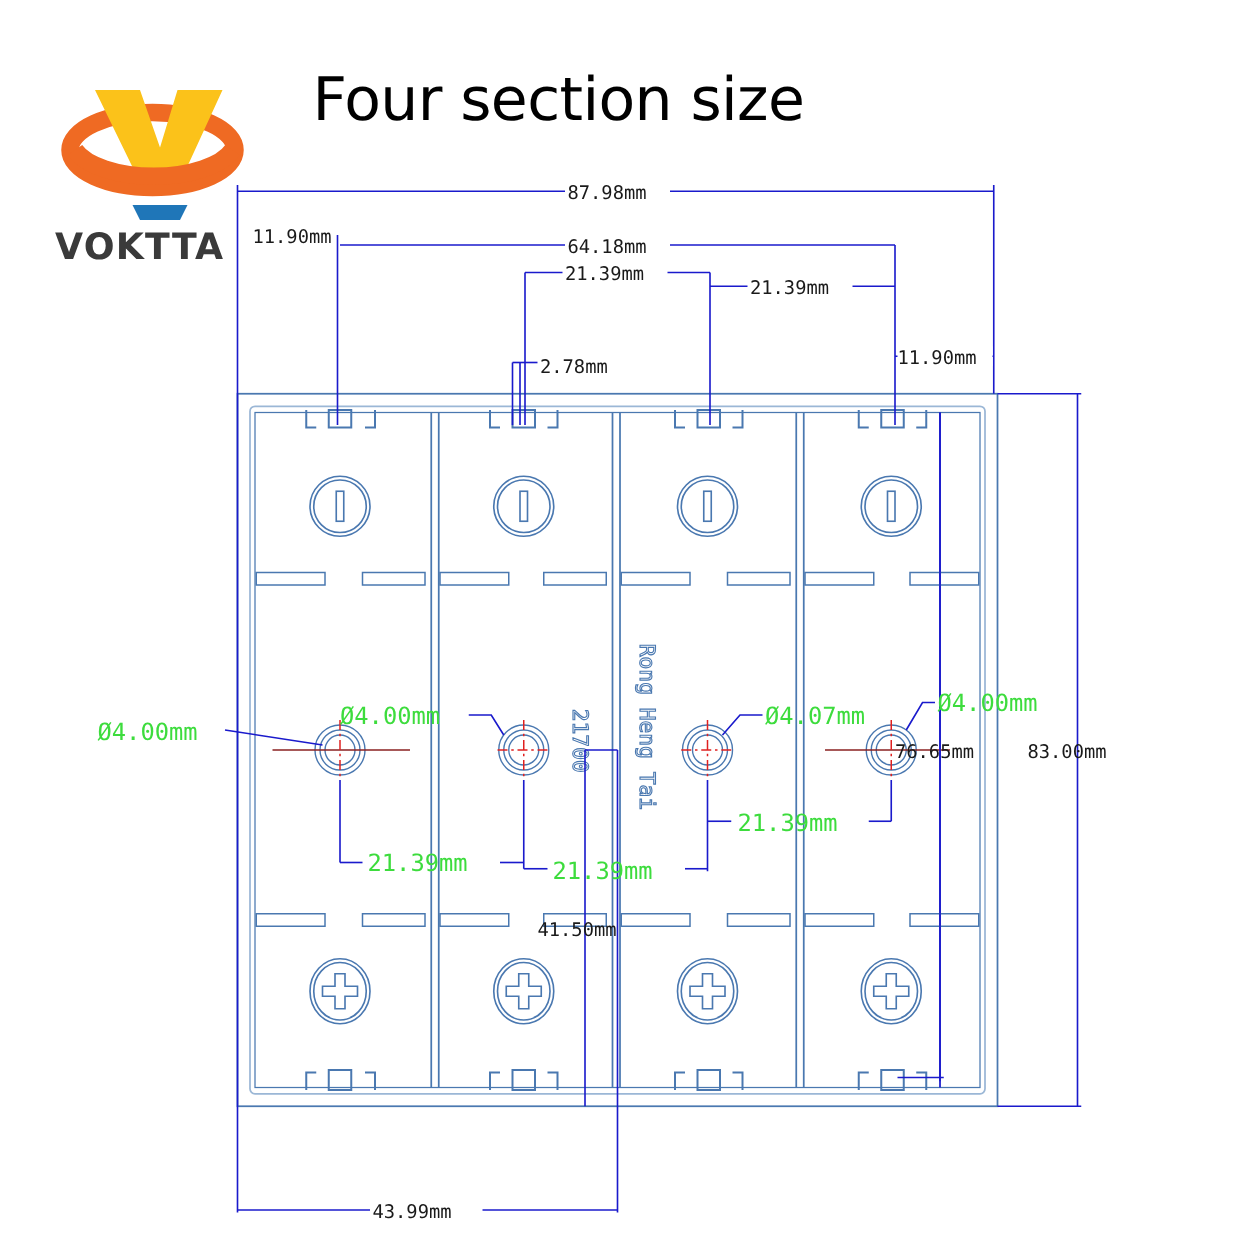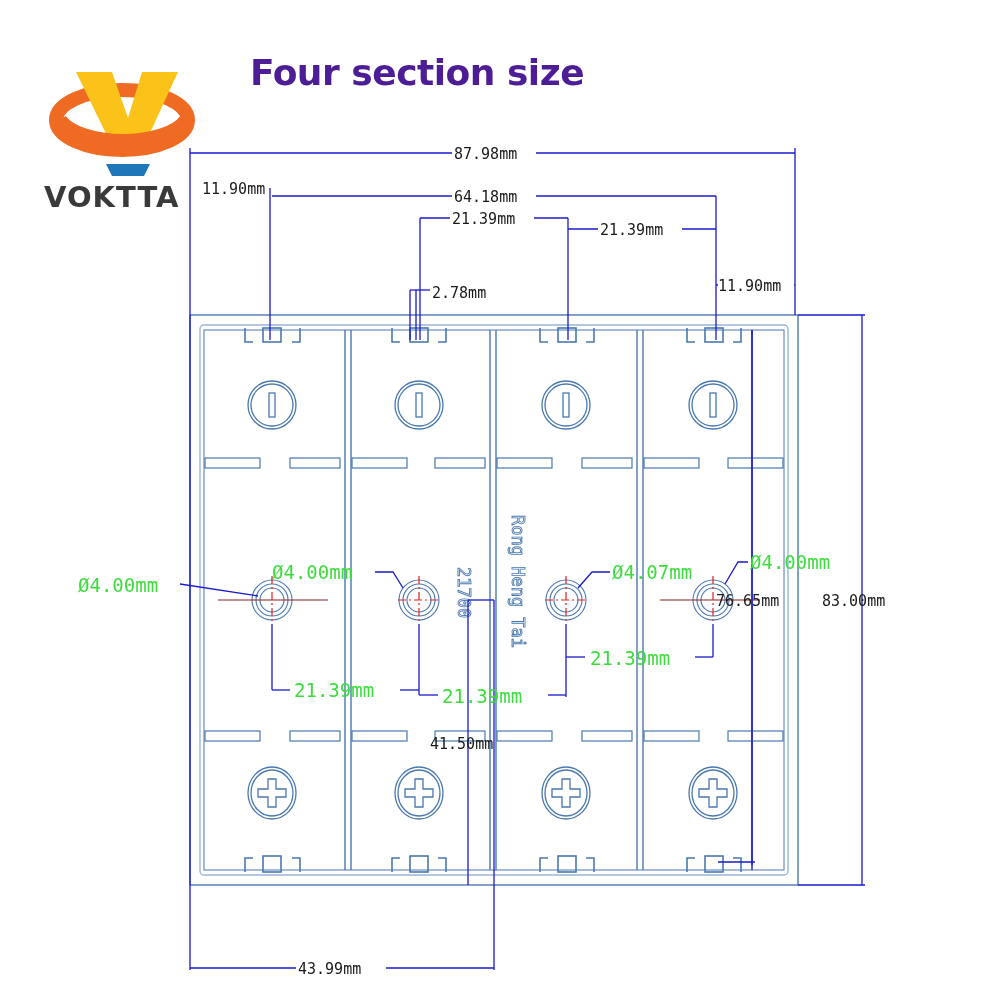--- a/index.html
+++ b/index.html
@@ -1,17 +1,17 @@
 <!DOCTYPE html>
 <html><head>
 <meta charset="utf-8">
 <style>
   html, body { margin: 0; padding: 0; background: #ffffff; }
   body { width: 1000px; height: 1000px; position: relative; overflow: hidden; font-family: "Liberation Sans", sans-serif; }
-  .title { position: absolute; left: 250px; top: 52px; font-family: "DejaVu Sans", sans-serif; font-weight: bold; font-size: 36px; color: #4c1d95; letter-spacing: -0.5px; }
+  .title { position: absolute; left: 250px; top: 52px; font-family: "DejaVu Sans", sans-serif; font-weight: normal; font-size: 48px; color: #000000; letter-spacing: -0.5px; }
   .logo { position: absolute; left: 40px; top: 68px; width: 175px; height: 145px; }
   .logo-text { position: absolute; left: 44px; top: 180px; font-family: "DejaVu Sans", sans-serif; font-weight: bold; font-size: 29px; color: #3a3a3a; letter-spacing: 1px; }
   svg.drawing { position: absolute; left: 0; top: 0; }
   .dim { font-family: "DejaVu Sans Mono", monospace; font-size: 15px; fill: #1a1a1a; }
   .dimg { font-family: "DejaVu Sans Mono", monospace; font-size: 19px; fill: #3ddc3d; }
   .emb { font-family: "DejaVu Sans Mono", monospace; font-size: 17px; fill: none; stroke: #4a78b0; stroke-width: 0.9; }
 </style>
 </head>
 <body>
 

